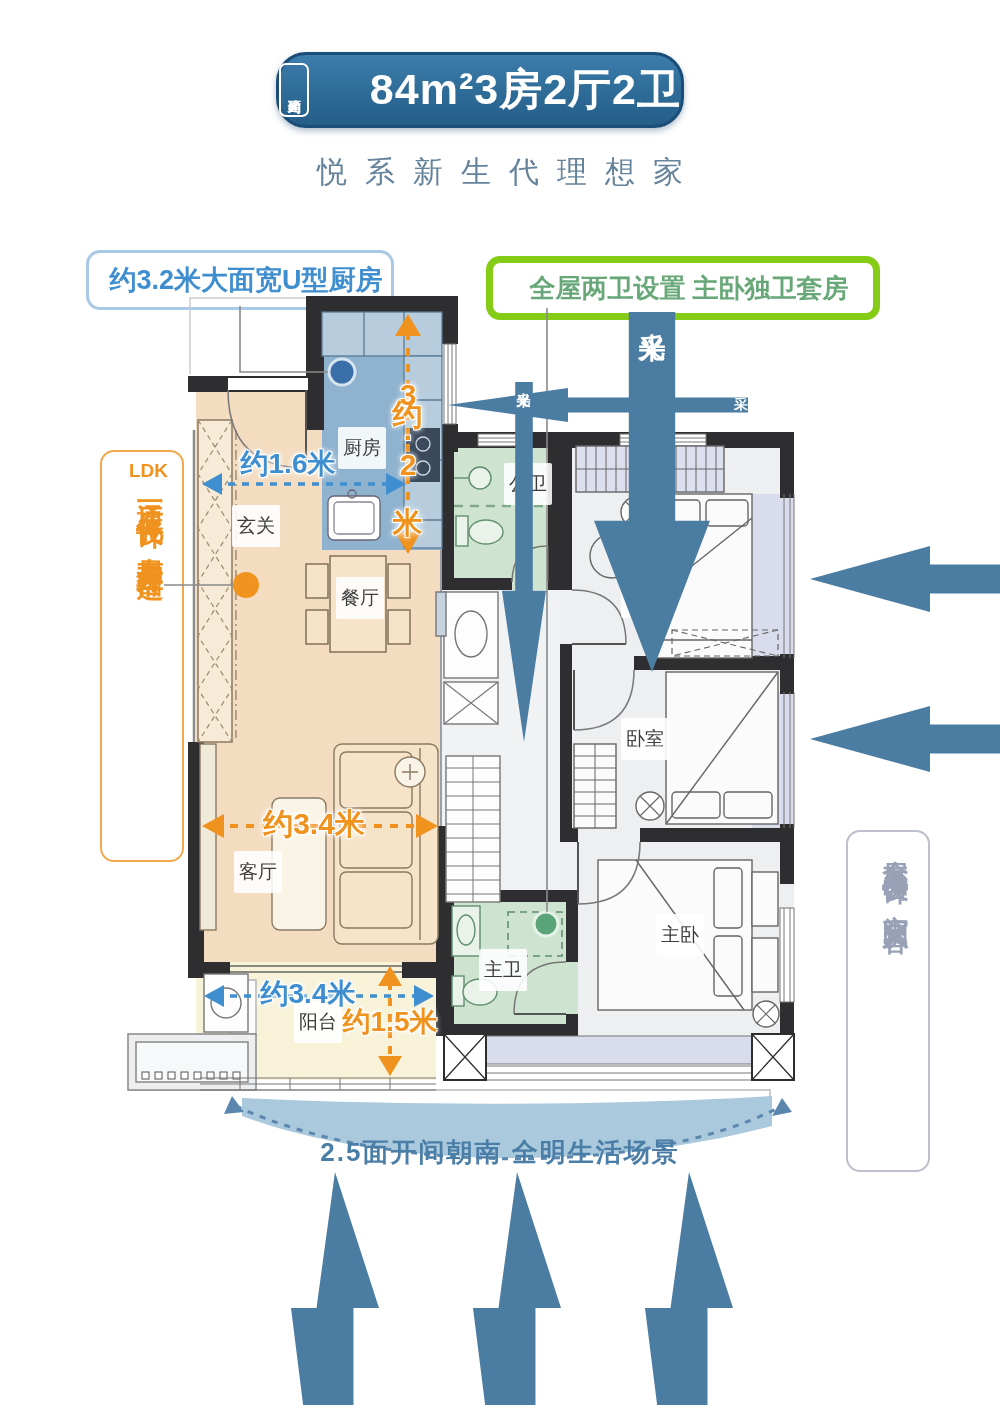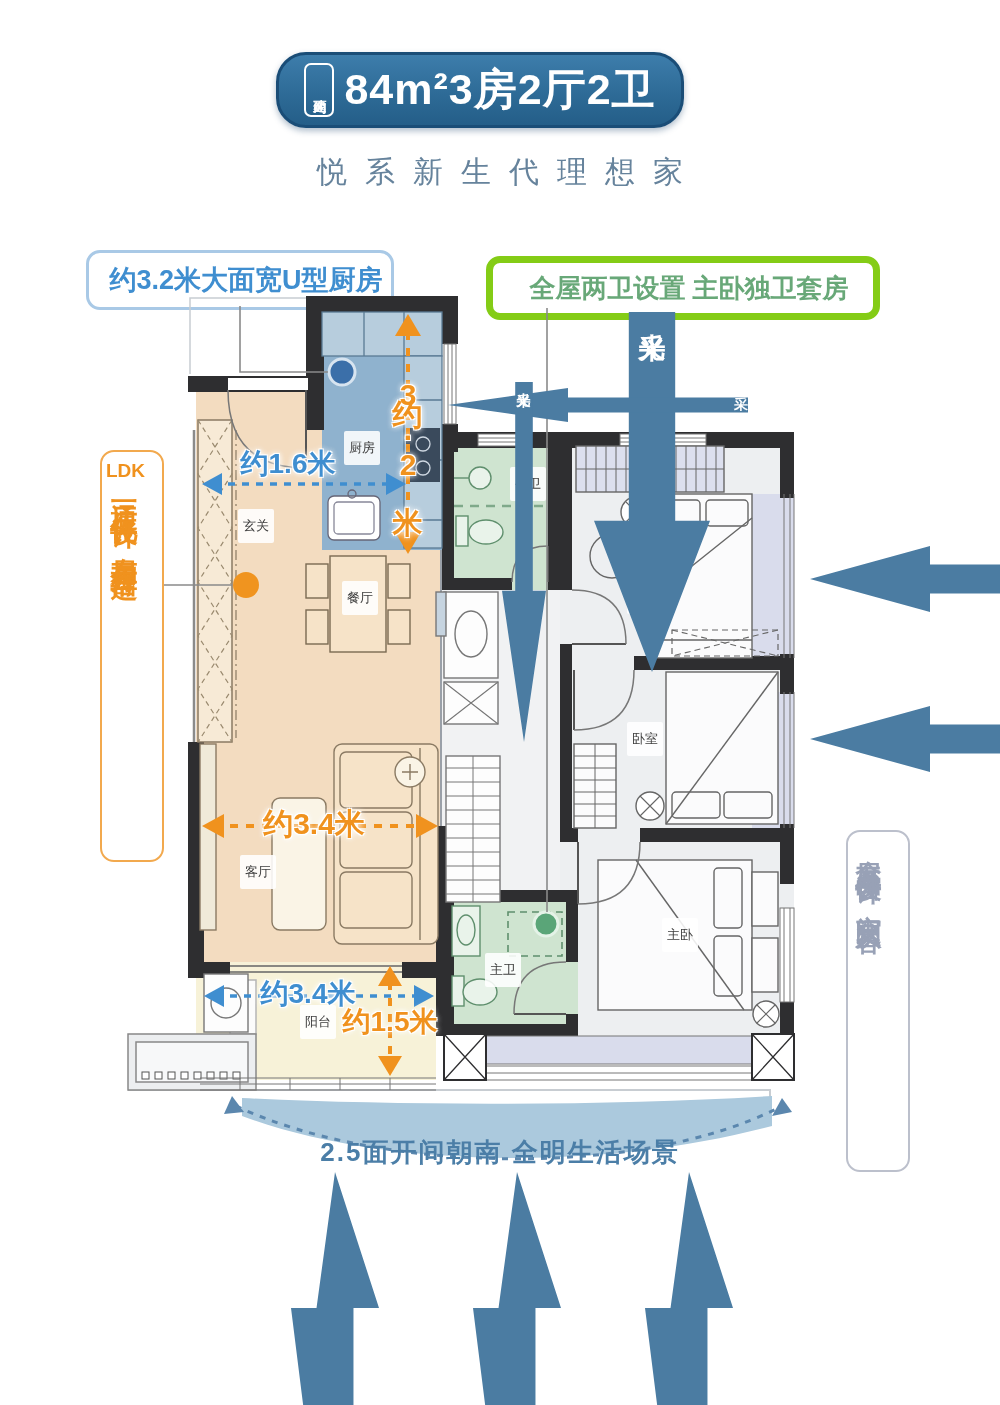--- a/index.html
+++ b/index.html
@@ -4,47 +4,47 @@
 <style>
   html,body{margin:0;padding:0;background:#fff;}
   .stage{position:relative;width:1000px;height:1405px;background:#fff;overflow:hidden;
          font-family:"Liberation Sans","DejaVu Sans",sans-serif;}
   .abs{position:absolute;}
 
   
   .banner{left:276px;top:52px;width:402px;height:70px;border-radius:30px;
     background:linear-gradient(180deg,#3d7dab 0%,#2e6b97 55%,#245e88 100%);
     border:3px solid #1a4d77;box-shadow:0 3px 6px rgba(30,70,110,.35);
-    display:flex;align-items:center;justify-content:center;gap:10px;}
+    display:flex;align-items:center;justify-content:space-between;gap:10px;}
   .badge{width:26px;height:50px;border:2px solid #fff;border-radius:7px;color:#fff;
     font-size:13px;font-weight:bold;display:flex;align-items:center;justify-content:center;
     writing-mode:vertical-rl;text-orientation:upright;letter-spacing:1px;}
   .banner-title{color:#fff;font-size:43px;font-weight:bold;letter-spacing:1px;white-space:nowrap;}
   .subtitle{left:0;top:152px;width:1000px;text-align:center;color:#66839c;font-size:30px;
     font-weight:500;letter-spacing:18px;text-indent:18px;}
 
   
   .callout{background:#fff;border-radius:14px;display:flex;align-items:center;justify-content:center;
     font-weight:bold;white-space:nowrap;padding-left:12px;}
   .co-kitchen{left:86px;top:250px;width:290px;height:54px;border:3px solid #a9c9e6;
     color:var(--accent-blue);font-size:27px;}
   .co-bath{left:486px;top:256px;width:368px;height:50px;border:7px solid #84cc16;
     color:var(--accent-green);font-size:26px;}
-  .vbox{background:#fff;display:flex;flex-direction:column;align-items:flex-start;
-    font-weight:bold;border-radius:14px;padding:8px 4px;}
+  .vbox{background:#fff;display:flex;flex-direction:column;align-items:flex-end;
+    font-weight:bold;border-radius:14px;padding:8px 14px;}
   .vtext{writing-mode:vertical-rl;text-orientation:upright;letter-spacing:3px;}
   .ldk-box{left:100px;top:450px;width:52px;height:392px;border:2px solid #f2a94e;color:var(--accent-orange);}
   .ldk-prefix{font-size:19px;letter-spacing:0;}
   .ldk-box .vtext{font-size:27px;}
   .bay-box{left:846px;top:830px;width:52px;height:322px;border:2px solid #bcc0cc;color:var(--slate);}
   .bay-box .vtext{font-size:26px;}
 
   
   .pill{transform:translate(-50%,-50%);background:rgba(255,255,255,.88);color:#3c3c3c;
-    font-size:13px;padding:8px 5px;white-space:nowrap;border-radius:2px;}
+    font-size:19px;padding:8px 5px;white-space:nowrap;border-radius:2px;}
 
   
   .dim{transform:translate(-50%,-50%);font-weight:bold;white-space:nowrap;
     text-shadow:-1px -1px 0 #fff,1px -1px 0 #fff,-1px 1px 0 #fff,1px 1px 0 #fff,0 0 6px #fff,0 0 6px #fff;}
   .dim.blue{color:var(--accent-blue);}
   .dim.orange{color:var(--accent-orange);}
   .dim.vert{writing-mode:vertical-rl;text-orientation:upright;letter-spacing:2px;}
 
   
   .arrow{background:var(--arrow-blue);color:#fff;font-weight:bold;display:flex;

